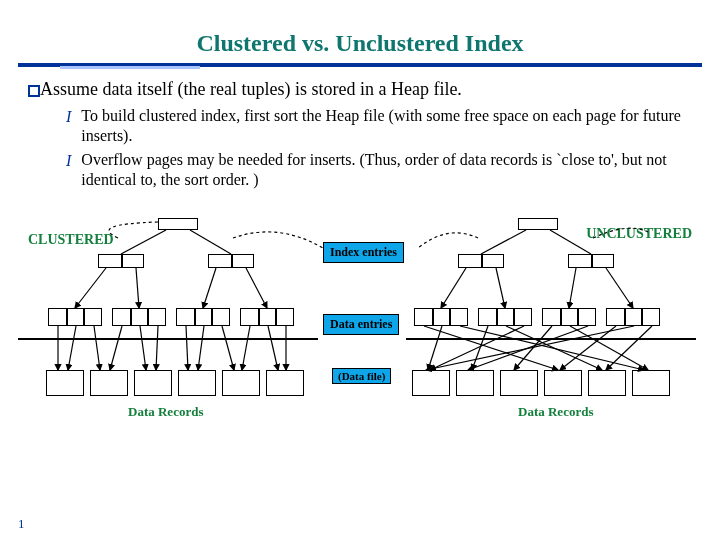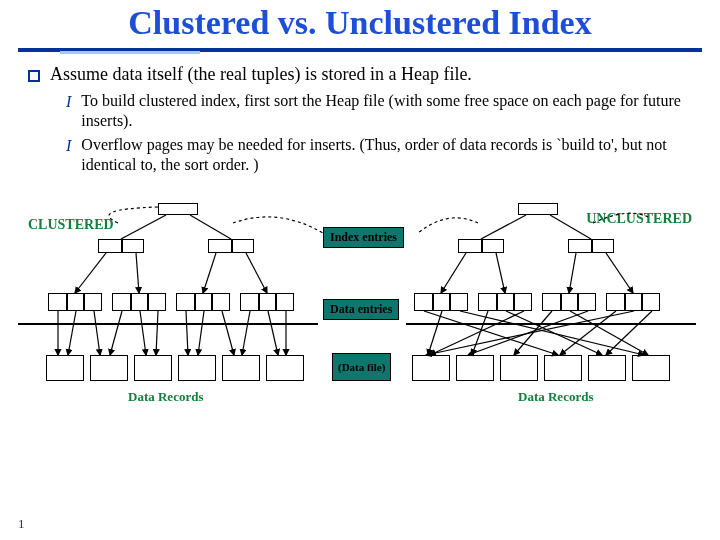--- a/index.html
+++ b/index.html
@@ -6,45 +6,44 @@
   body {
     margin: 0;
     width: 720px;
     height: 540px;
     background: #fff;
     font-family: "Comic Sans MS", cursive;
     position: relative;
     overflow: hidden;
   }
   .title {
-    font-size: 34px;
+    font-size: 24px;
     font-weight: bold;
     text-align: center;
-    padding-top: 4px;
-    color: #1d4ed8;
+    padding-top: 30px;
+    color: #0f766e;
   }
   .rule-dark {
     height: 4px;
     background: #003399;
     margin: 6px 18px 0 18px;
   }
   .rule-light {
     height: 3px;
     background: #a9c4ff;
     width: 140px;
     margin-left: 60px;
     margin-top: -1px;
   }
   .content {
     padding: 10px 28px 0 28px;
   }
   .bullet-row {
     display: flex;
     align-items: flex-start;
-    gap: 10px;
   }
   .sq {
     width: 12px; height: 12px;
     border: 2px solid #003399;
     margin-top: 6px;
     flex: 0 0 auto;
   }
   .main-text {
     font-size: 18px;
     color: #000;
@@ -80,25 +79,25 @@
     position: absolute;
     font-size: 14px;
     font-weight: bold;
     color: #15803d;
   }
   .lbl-box {
     position: absolute;
     font-size: 12px;
     font-weight: bold;
     border: 1.5px solid #000;
-    background: #0f766e;
+    background: #0ea5e9;
     padding: 2px 6px;
     text-align: center;
   }
-  .lbl-box.small { font-size: 11px; padding: 7px 5px; }
+  .lbl-box.small { font-size: 11px; padding: 1px 5px; }
   
   .node {
     position: absolute;
     border: 1.5px solid #000;
     background: #fff;
   }
   .root { width: 40px; height: 12px; }
   .idx  { width: 46px; height: 14px; }
   .idx::before {
     content:''; position:absolute; left:50%; top:0; width:1.5px; height:100%; background:#000;
@@ -143,21 +142,21 @@
     <div class="sq"></div>
     <div class="main-text">Assume data itself (the real tuples) is stored in a Heap file.</div>
   </div>
   <div class="sub-list">
     <div class="sub-row">
       <div class="cursive-bullet">I</div>
       <div class="sub-text">To build clustered index, first sort the Heap file (with some free space on each page for future inserts).</div>
     </div>
     <div class="sub-row">
       <div class="cursive-bullet">I</div>
-      <div class="sub-text">Overflow pages may be needed for inserts.  (Thus, order of data records is `build to', but not identical to, the sort order. )</div>
+      <div class="sub-text">Overflow pages may be needed for inserts.  (Thus, order of data records is `close to', but not identical to, the sort order. )</div>
     </div>
   </div>
 
   <div class="diagram">
     <div class="lbl" style="left:0px; top:28px;">CLUSTERED</div>
     <div class="lbl" style="right:0px; top:22px;">UNCLUSTERED</div>
 
     <div class="lbl-box" style="left:295px; top:38px;">Index entries</div>
     <div class="lbl-box" style="left:295px; top:110px;">Data entries</div>
     <div class="lbl-box small" style="left:304px; top:164px;">(Data file)</div>

